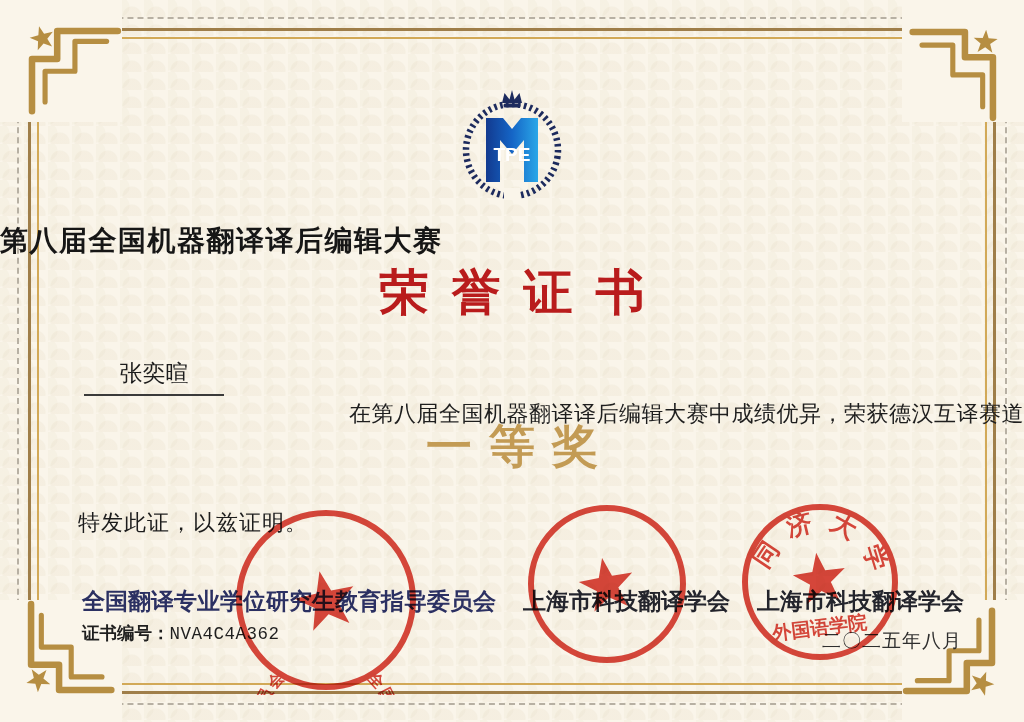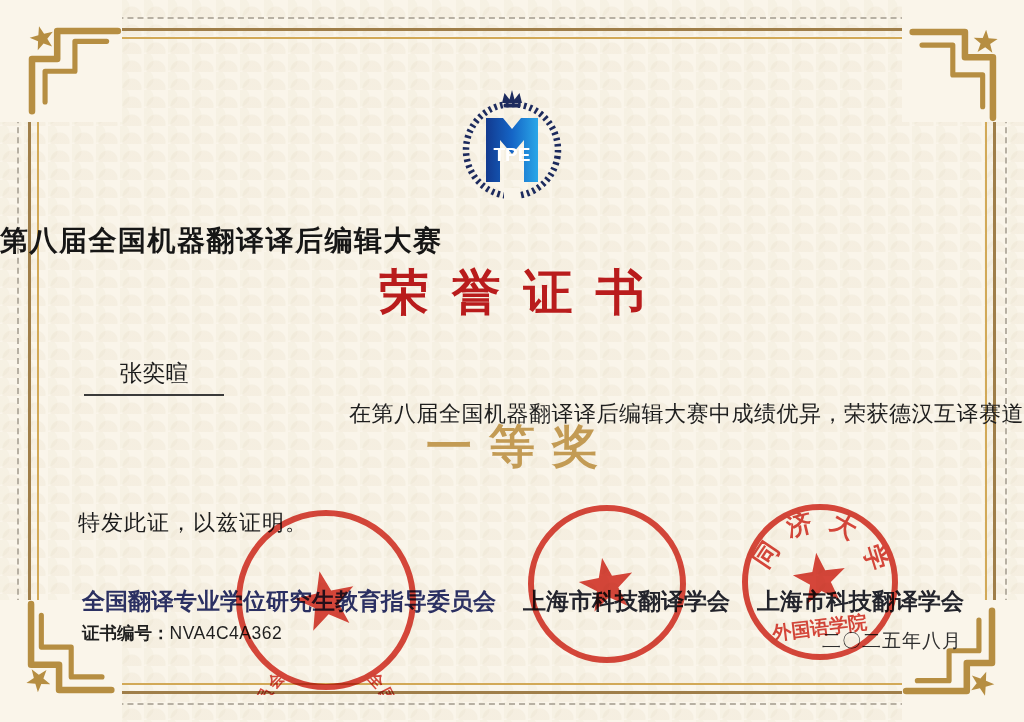--- a/index.html
+++ b/index.html
@@ -47,21 +47,21 @@
     font-size:22px;color:#1e1e1e;letter-spacing:0.5px;
   }
   .award-row{position:absolute;top:416px;left:0;width:100%;text-align:center;}
   .award-row span{
     font-size:46px;font-weight:bold;color:#C39B54;letter-spacing:17px;margin-right:-17px;
   }
   .closing-line{position:absolute;left:78px;top:508px;font-size:22px;color:#1c1c1c;letter-spacing:1px;}
   .issuers{position:absolute;left:82px;top:586px;display:flex;gap:27px;font-size:23px;font-weight:600;}
   .issuer-1{color:#2B3062;}
   .issuer-2,.issuer-3{color:#23242C;}
-  .cert-no{position:absolute;left:82px;top:621px;font-size:17.5px;color:#1f1f1f;}
+  .cert-no{position:absolute;left:82px;top:621px;font-size:17.5px;color:#1f1f1f;font-family:Liberation Mono, monospace;}
   .cert-no .label{font-weight:700;}
   .cert-no .value{letter-spacing:0.5px;}
   .date{position:absolute;right:62px;top:628px;font-size:19px;color:#2e2e2e;letter-spacing:1px;margin-left:12px;}
   
   .seal{position:absolute;z-index:6;mix-blend-mode:multiply;opacity:0.84;}
   .seal-1{left:231px;top:505px;width:190px;height:190px;}
   .seal-2{left:524px;top:501px;width:166px;height:166px;}
   .seal-3{left:738px;top:500px;width:164px;height:164px;}
 </style>
 </head>

